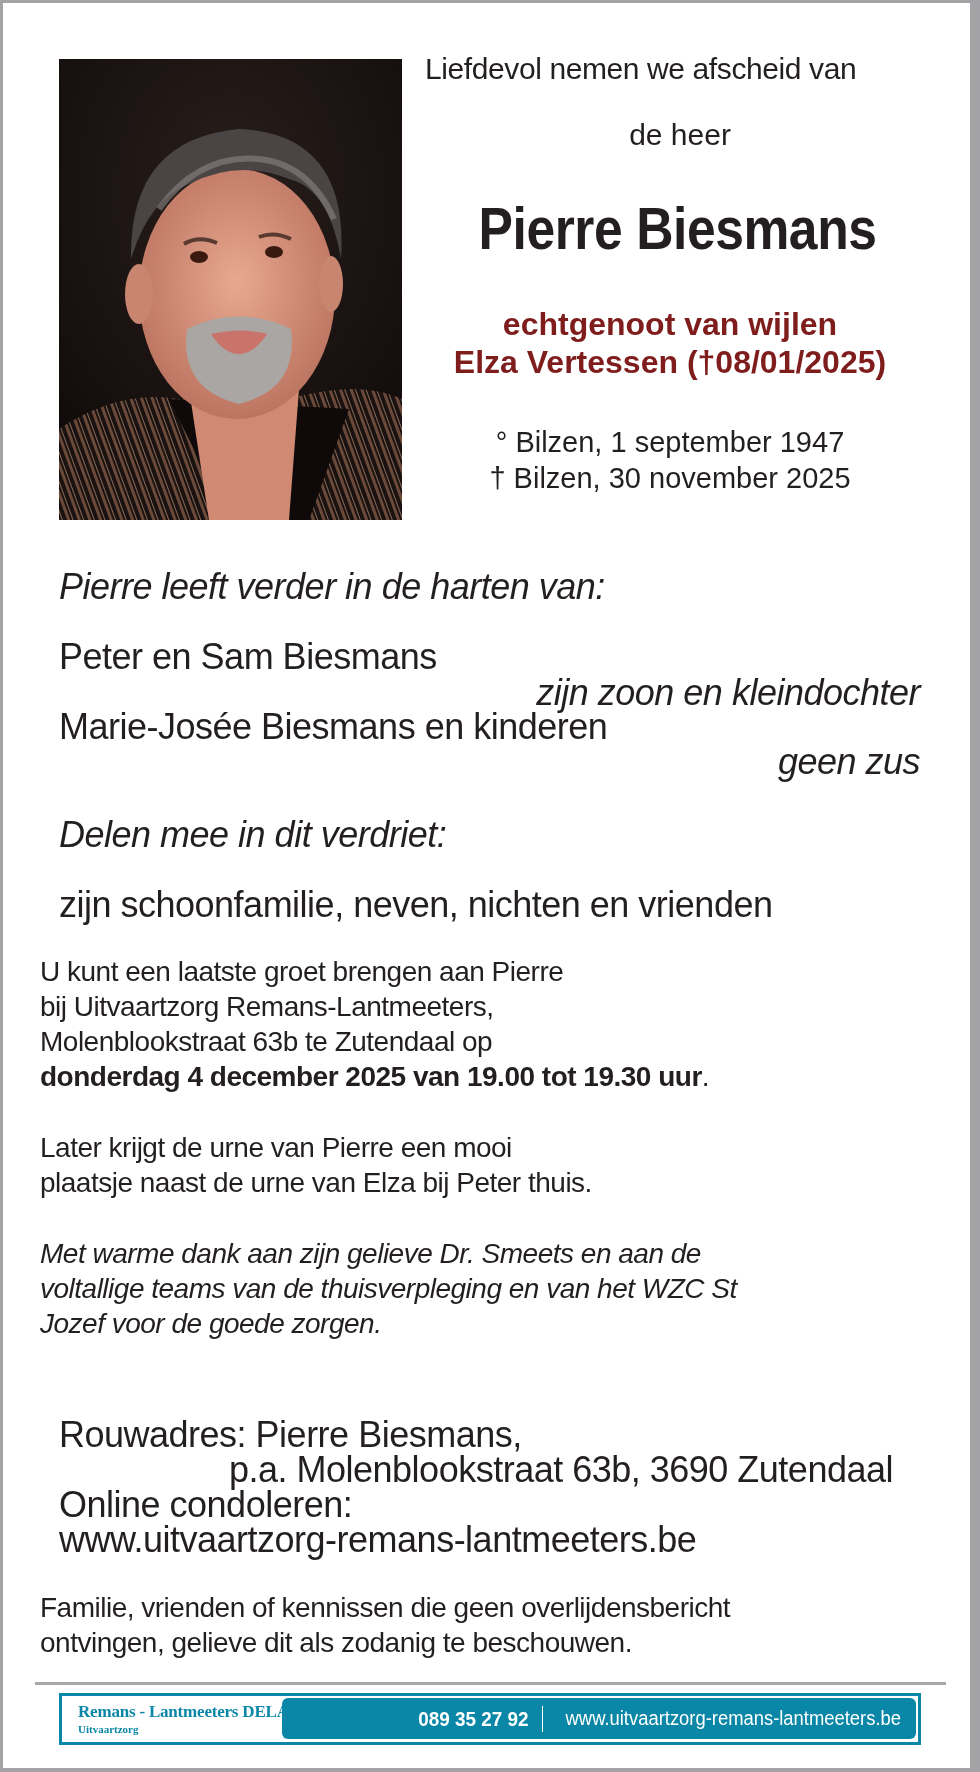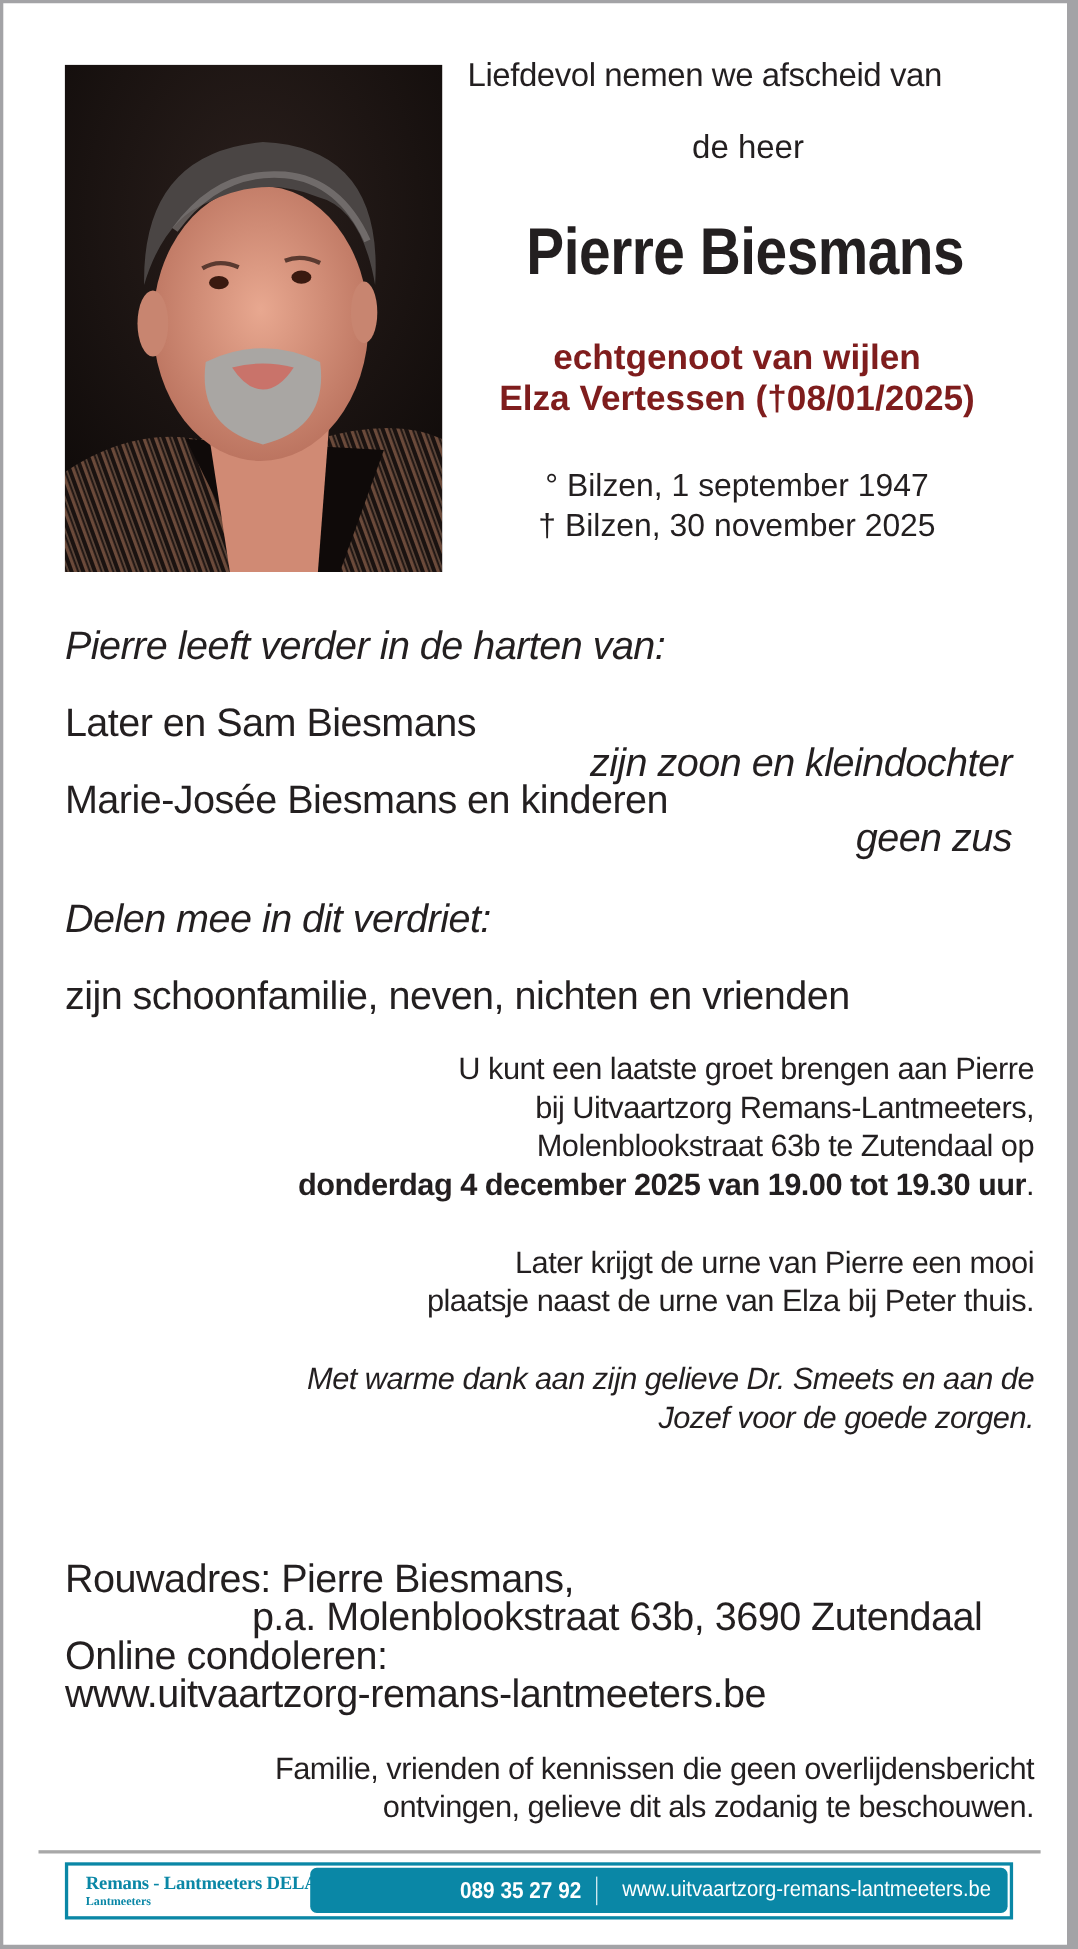--- a/index.html
+++ b/index.html
@@ -32,21 +32,21 @@
     text-align: center; transform: scaleX(0.86); letter-spacing: -0.5px;
   }
   .spouse { left: 400px; width: 540px; top: 305px; font-size: 32px; line-height: 38px; text-align: center; font-weight: bold; color: #7f1d1d; }
   .spouse span { display: block; font-weight: 600; }
   .dates { left: 400px; width: 540px; top: 424px; font-size: 29px; line-height: 36px; text-align: center; }
   .dates div { display: block; }
   .body-text { font-size: 36px; letter-spacing: -0.5px; }
   .ital { font-style: italic; }
   .left { left: 59px; }
   .right-al { right: 60px; text-align: right; }
-  .cblock { left: 40px; width: 900px; text-align: right; font-size: 28px; line-height: 35px; letter-spacing: -0.5px; }
+  .cblock { left: 40px; width: 900px; text-align: left; font-size: 28px; line-height: 35px; letter-spacing: -0.5px; }
   .cblock div { white-space: nowrap; }
   .bold { font-weight: bold; }
   .divider { position: absolute; left: 35px; top: 1682px; width: 911px; height: 3px; background: #a8a8a8; }
   .footer-box {
     position: absolute; left: 59px; top: 1693px; width: 862px; height: 52px;
     box-sizing: border-box; border: 3px solid #0a87a6; background: #fff;
   }
   .brand-name {
     position: absolute; left: 16px; top: 6px; font-family: "Liberation Serif", serif;
     font-weight: bold; font-size: 17px; color: #0a87a6; white-space: nowrap; letter-spacing: -0.2px;
@@ -113,21 +113,21 @@
   <span>echtgenoot van wijlen</span>
   <span>Elza Vertessen (†08/01/2025)</span>
 </div>
 
 <div class="abs dates">
   <div>° Bilzen, 1 september 1947</div>
   <div>† Bilzen, 30 november 2025</div>
 </div>
 
 <div class="abs body-text ital left" style="top:566px;">Pierre leeft verder in de harten van:</div>
-<div class="abs body-text left" style="top:636px;">Later en Sam Biesmans</div>
+<div class="abs body-text left" style="top:636px;">Peter en Sam Biesmans</div>
 <div class="abs body-text ital right-al" style="top:672px;">zijn zoon en kleindochter</div>
 <div class="abs body-text left" style="top:706px;">Marie-Josée Biesmans en kinderen</div>
 <div class="abs body-text ital right-al" style="top:741px;">geen zus</div>
 
 <div class="abs body-text ital left" style="top:814px;">Delen mee in dit verdriet:</div>
 <div class="abs body-text left" style="top:884px;">zijn schoonfamilie, neven, nichten en vrienden</div>
 
 <div class="abs cblock" style="top:954px;">
   <div>U kunt een laatste groet brengen aan Pierre</div>
   <div>bij Uitvaartzorg Remans-Lantmeeters,</div>
@@ -135,36 +135,37 @@
   <div><span class="bold">donderdag 4 december 2025 van 19.00 tot 19.30 uur</span><span>.</span></div>
 </div>
 
 <div class="abs cblock" style="top:1130px;">
   <div>Later krijgt de urne van Pierre een mooi</div>
   <div>plaatsje naast de urne van Elza bij Peter thuis.</div>
 </div>
 
 <div class="abs cblock ital" style="top:1236px;">
   <div>Met warme dank aan zijn gelieve Dr. Smeets en aan de</div>
+  <div>voltallige teams van de thuisverpleging en van het  WZC St</div>
   <div>Jozef voor de goede zorgen.</div>
 </div>
 
 <div class="abs body-text left" style="top:1414px;">Rouwadres: Pierre Biesmans,</div>
 <div class="abs body-text" style="left:229px; top:1449px;">p.a. Molenblookstraat 63b, 3690 Zutendaal</div>
 <div class="abs body-text left" style="top:1484px;">Online condoleren:</div>
 <div class="abs body-text left" style="top:1519px;">www.uitvaartzorg-remans-lantmeeters.be</div>
 
 <div class="abs cblock" style="top:1590px;">
   <div>Familie, vrienden of kennissen die geen overlijdensbericht</div>
   <div>ontvingen, gelieve dit als zodanig te beschouwen.</div>
 </div>
 
 <div class="divider"></div>
 
 <div class="footer-box">
   <div class="brand-name">Remans - Lantmeeters DELA</div>
-  <div class="brand-sub">Lantmeeters</div>
+  <div class="brand-sub">Uitvaartzorg</div>
   <div class="pill">
     <span class="phone">089 35 27 92</span>
     <span class="sep"></span>
     <span class="url">www.uitvaartzorg-remans-lantmeeters.be</span>
   </div>
 </div>
 
 </body></html>

